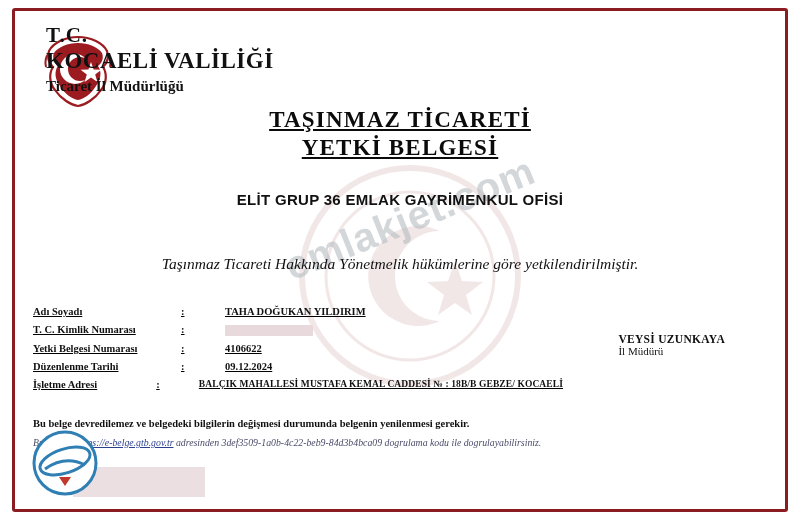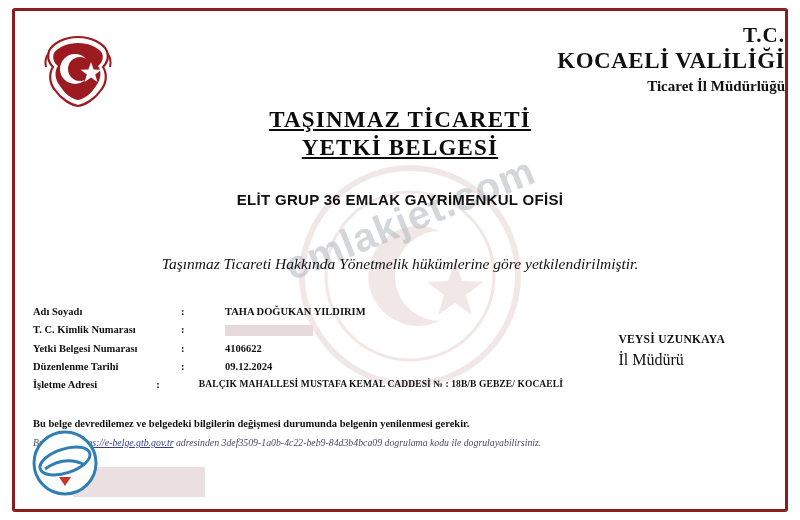--- a/index.html
+++ b/index.html
@@ -70,21 +70,21 @@
     top: 22px;
     width: 74px;
     height: 76px;
   }
   
   .header {
     position: absolute;
     left: 11px;
     right: 0;
     top: 12px;
-    text-align: right;
+    text-align: left;
     color: #111111;
     padding-left: 20px;
   }
   .h-tc {
     font-size: 21px;
     font-weight: 700;
     letter-spacing: 1px;
     line-height: 24px;
   }
   .h-valilik {
@@ -135,20 +135,21 @@
     font-style: italic;
     color: #111111;
   }
   
   .fields {
     position: absolute;
     left: 18px;
     top: 295px;
     width: 530px;
     font-family: "Liberation Serif", serif;
+    text-decoration: underline;
   }
   .field-row {
     display: flex;
     align-items: flex-start;
     margin-bottom: 7px;
     font-size: 10.5px;
   }
   .field-label {
     width: 148px;
     font-weight: 700;
@@ -204,22 +205,21 @@
     right: 60px;
     top: 322px;
     color: #111111;
   }
   .sig-name {
     font-size: 11.5px;
     font-weight: 700;
     letter-spacing: 0.3px;
   }
   .sig-title {
-    font-size: 16px;
-    margin-top: 6px;
+    font-size: 11px;
   }
   
   .seal {
     position: absolute;
     left: 14px;
     bottom: 10px;
     width: 72px;
     height: 72px;
   }
   .seal-bar {

